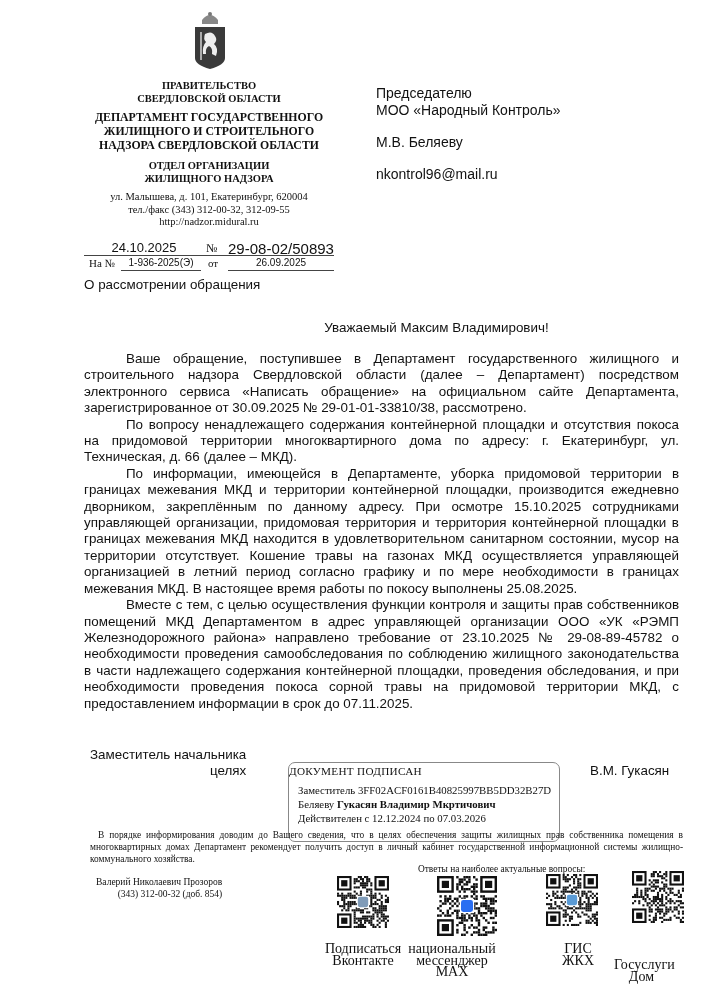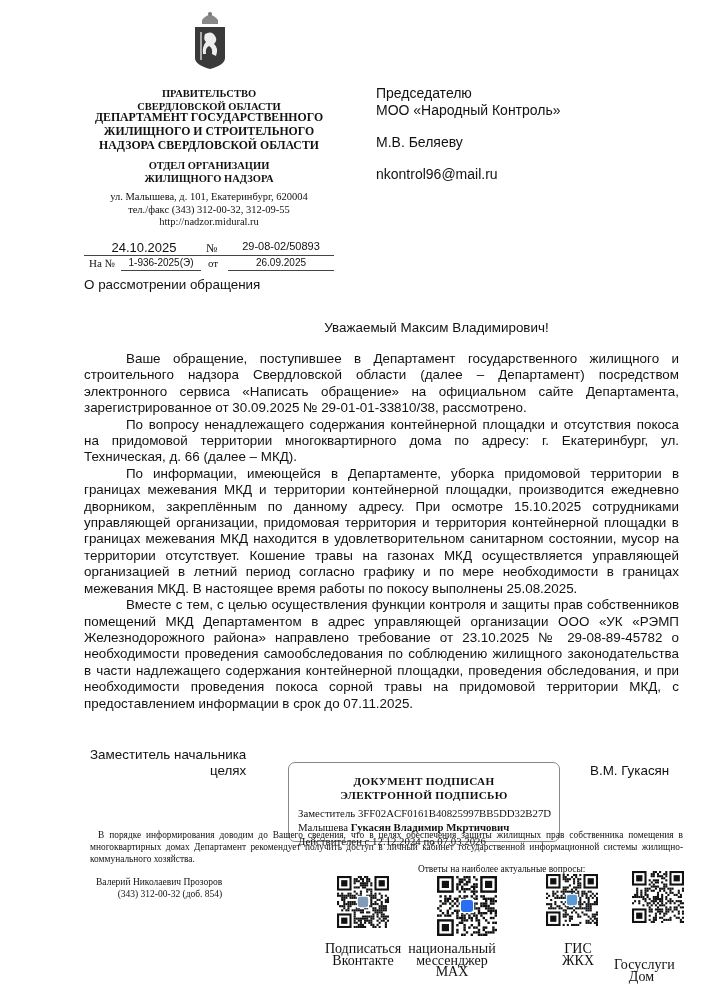--- a/index.html
+++ b/index.html
@@ -9,63 +9,63 @@
   .hdr.small{font-size:10.5px;line-height:13px;}
   .hdr.big{font-size:11.8px;line-height:14px;}
   .addr{position:absolute;left:84px;width:250px;text-align:center;font-size:10.5px;line-height:12.5px;}
   .addr div{white-space:nowrap;}
   .recip{position:absolute;left:376px;font-size:14px;line-height:17px;font-family:"Liberation Sans",sans-serif;}
   .regline{position:absolute;font-family:"Liberation Sans",sans-serif;}
   .body{position:absolute;left:84px;width:595px;font-family:"Liberation Sans",sans-serif;font-size:13.4px;line-height:16.4px;color:#111;}
   .body p{margin:0;text-align:justify;text-indent:42px;}
   .sig{font-family:"Liberation Sans",sans-serif;font-size:13.4px;line-height:16.4px;}
   .stamp{position:absolute;left:288px;top:762px;width:270px;height:78px;border:1px solid #888;border-radius:7px;background:#fff;}
-  .stamp .t{text-align:center;font-weight:bold;font-size:11.2px;line-height:13.5px;margin-top:12px;letter-spacing:0.3px;}
+  .stamp .t{font-weight:normal;font-size:11.2px;line-height:13.5px;margin-top:2px;letter-spacing:0.3px;}
   .stamp .l{font-size:10.8px;line-height:14px;padding-left:9px;white-space:nowrap;}
   .note{position:absolute;left:90px;width:593px;font-size:9.4px;line-height:11.8px;text-align:justify;}
   .small{font-size:9.5px;}
   .qr{position:absolute;width:52px;height:52px;}
   .qr svg{width:100%;height:100%;display:block;}
   .qrlabel{position:absolute;font-size:14px;line-height:11.5px;text-align:center;}
 </style>
 </head>
 <body>
 
 <div class="abs" style="left:192px;top:10px;width:36px;height:60px;">
   <svg viewBox="0 0 36 60" width="36" height="60">
     <path d="M10 10 Q18 0 26 10 L26 14 L10 14 Z" fill="#888"></path>
     <circle cx="18" cy="4" r="2" fill="#777"></circle>
     <path d="M3 17 L33 17 L33 48 Q33 55 18 59 Q3 55 3 48 Z" fill="#3a3a3a"></path>
     <path d="M13 24 Q20 20 23 26 Q26 30 22 34 Q27 38 24 46 L20 44 Q21 38 17 36 Q13 38 14 44 L11 44 Q10 36 14 32 Q11 29 13 24 Z" fill="#eee"></path>
     <line x1="9" y1="22" x2="9" y2="50" stroke="#ddd" stroke-width="1.4"></line>
   </svg>
 </div>
 
-<div class="hdr small" style="top:79px;margin-top:8px;">
+<div class="hdr small" style="top:79px;">
   <div>ПРАВИТЕЛЬСТВО</div>
   <div>СВЕРДЛОВСКОЙ ОБЛАСТИ</div>
 </div>
 <div class="hdr big" style="top:110px;">
   <div>ДЕПАРТАМЕНТ ГОСУДАРСТВЕННОГО</div>
   <div>ЖИЛИЩНОГО И СТРОИТЕЛЬНОГО</div>
   <div>НАДЗОРА СВЕРДЛОВСКОЙ ОБЛАСТИ</div>
 </div>
 <div class="hdr small" style="top:159px;">
   <div>ОТДЕЛ ОРГАНИЗАЦИИ</div>
   <div>ЖИЛИЩНОГО НАДЗОРА</div>
 </div>
 <div class="addr" style="top:191px;">
   <div>ул. Малышева, д. 101, Екатеринбург, 620004</div>
   <div>тел./факс (343) 312-00-32, 312-09-55</div>
   <div>http://nadzor.midural.ru</div>
 </div>
 
 <div class="regline" style="left:86px;top:240px;width:116px;text-align:center;font-size:13px;">24.10.2025</div>
 <div class="regline" style="left:206px;top:241px;font-family:'Liberation Serif',serif;font-size:12px;">№</div>
-<div class="regline" style="left:228px;top:240px;width:106px;text-align:center;font-size:11px;">29-08-02/50893</div>
+<div class="regline" style="left:228px;top:240px;width:106px;text-align:center;font-size:15px;">29-08-02/50893</div>
 <div class="abs" style="left:84px;top:255px;width:250px;height:1px;background:#444;"></div>
 <div class="regline" style="left:89px;top:257px;font-family:'Liberation Serif',serif;font-size:11px;">На №</div>
 <div class="regline" style="left:121px;top:257px;width:80px;text-align:center;font-size:10px;">1-936-2025(Э)</div>
 <div class="abs" style="left:121px;top:270px;width:80px;height:1px;background:#444;"></div>
 <div class="regline" style="left:208px;top:257px;font-family:'Liberation Serif',serif;font-size:11px;">от</div>
 <div class="regline" style="left:228px;top:257px;width:106px;text-align:center;font-size:10px;">26.09.2025</div>
 <div class="abs" style="left:228px;top:270px;width:106px;height:1px;background:#444;"></div>
 
 <div class="regline" style="left:84px;top:277px;font-size:13.4px;">О рассмотрении обращения</div>
 
@@ -89,28 +89,27 @@
 
 <div class="abs sig" style="left:90px;top:747px;">
   <div>Заместитель начальника</div>
   <div>целях</div>
 </div>
 <div class="abs sig" style="left:590px;top:763px;">В.М. Гукасян</div>
 
 <div class="stamp">
   <div class="t">
     <div>ДОКУМЕНТ ПОДПИСАН</div>
-    <div>ЭЛЕКТРОННОЙ ПОДПИСЬЮ</div>
   </div>
   <div class="l" style="margin-top:4px;">
     <span>Заместитель</span>
     <span>3FF02ACF0161B40825997BB5DD32B27D</span>
   </div>
   <div class="l">
-    <span>Малышева</span>
+    <span>Беляеву</span>
     <b>Гукасян Владимир Мкртичович</b>
   </div>
   <div class="l">Действителен с 12.12.2024 по 07.03.2026</div>
 </div>
 
 <div class="note" style="top:830px;text-indent:8px;">В порядке информирования доводим до Вашего сведения, что в целях обеспечения защиты жилищных прав собственника помещения в многоквартирных домах Департамент рекомендует получить доступ в личный кабинет государственной информационной системы жилищно-коммунального хозяйства.</div>
 
 <div class="abs small" style="left:96px;top:876px;line-height:12px;">
   <div>Валерий Николаевич Прозоров</div>
   <div>(343) 312-00-32 (доб. 854)</div>

